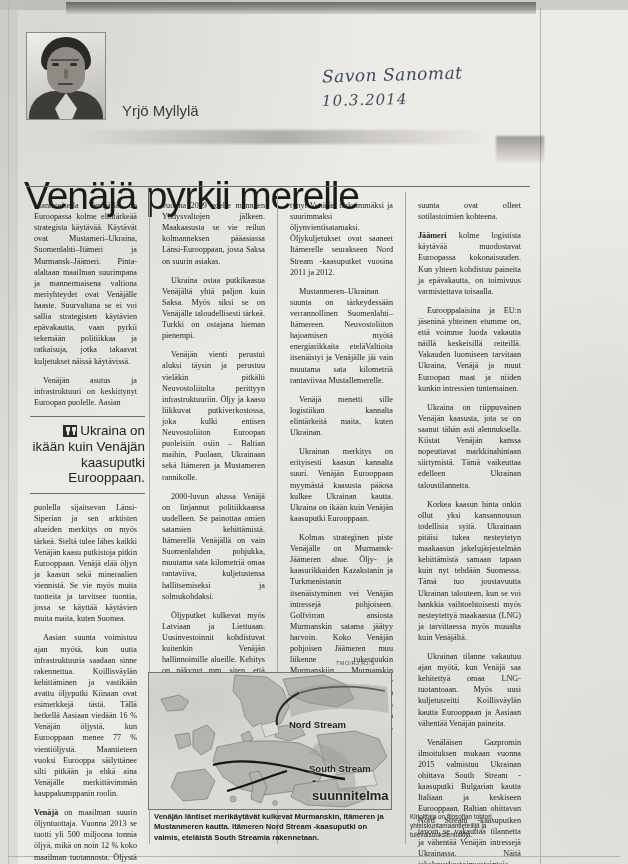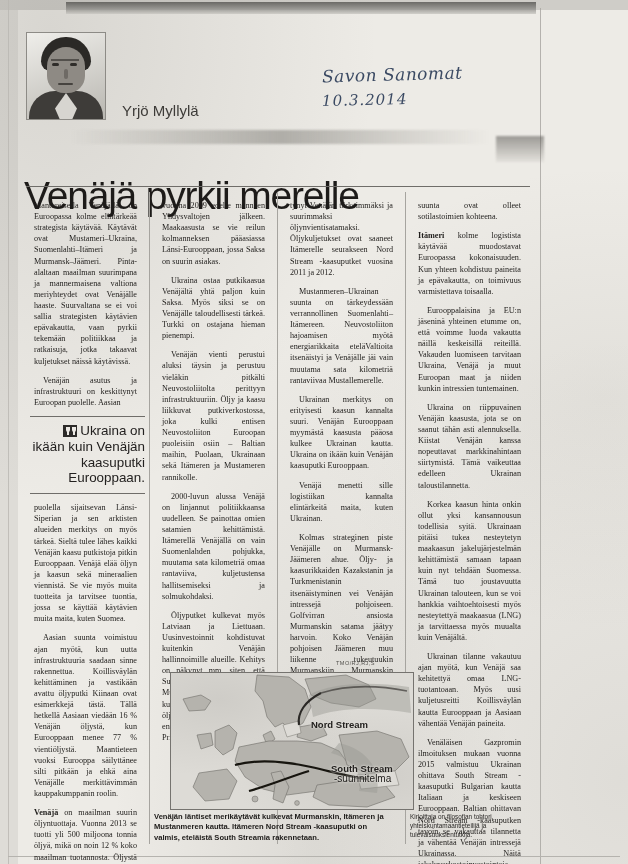--- a/index.html
+++ b/index.html
@@ -131,38 +131,38 @@
   }
   .qmark:before,.qmark:after{
     content:"";position:absolute;top:2px;width:4px;height:5px;background:#ece9e4;border-radius:0 0 3px 3px;
   }
   .qmark:before{left:3px;} .qmark:after{left:9px;}
   .qmark i{position:absolute;top:6px;width:2px;height:4px;background:#ece9e4;}
   .qmark i.a{left:4px;} .qmark i.b{left:10px;}
 
   
   .mapbox{
-    position:absolute;left:170px;top:672px;width:242px;height:136px;
+    position:absolute;left:148px;top:672px;width:242px;height:136px;
     border:1px solid #75736f;background:#d4d2cd;overflow:hidden;
   }
   .sea{position:absolute;inset:0;background:#dddbd6;}
   .sea:after{
     content:"";position:absolute;inset:0;
     background:
       radial-gradient(ellipse at 20% 20%, rgba(140,138,132,.18), rgba(0,0,0,0) 50%),
       radial-gradient(ellipse at 85% 75%, rgba(140,138,132,.16), rgba(0,0,0,0) 50%);
   }
   .mapsvg{position:absolute;inset:0;}
   .maplabel{
     position:absolute;font-family:"Liberation Sans", sans-serif;
     color:#22201e;font-weight:700;text-shadow:0 0 2px #e3e1dc,0 0 3px #e3e1dc;
   }
   .lbl-nord{left:140px;top:46px;font-size:9.5px;}
   .lbl-south{left:160px;top:90px;font-size:9.5px;}
-  .lbl-south-sub{left:163px;top:100px;font-size:10px;font-weight:400;}
+  .lbl-south-sub{left:163px;top:100px;font-size:13px;font-weight:700;}
   .mapcredit{
     position:absolute;left:336px;top:660px;
     font-family:"Liberation Sans", sans-serif;font-size:5.6px;color:#55534f;letter-spacing:.4px;
   }
   .mapcaption{
     position:absolute;left:154px;top:812px;width:240px;
     font-family:"Liberation Sans", sans-serif;
     font-size:7.6px;line-height:1.36;color:#1d1b19;font-weight:600;text-align:left;
   }
   .authornote{
@@ -233,28 +233,28 @@
       <p class="first">vuonna 2009 edelle menneen Yhdysvaltojen jälkeen. Maakaasusta se vie reilun kolmanneksen pääasiassa Länsi-Eurooppaan, jossa Saksa on suurin asiakas.</p>
       <p>Ukraina ostaa putkikaasua Venäjältä yhtä paljon kuin Saksa. Myös siksi se on Venäjälle taloudellisesti tärkeä. Turkki on ostajana hieman pienempi.</p>
       <p>Venäjän vienti perustui aluksi täysin ja perustuu vieläkin pitkälti Neuvostoliitolta perittyyn infrastruktuuriin. Öljy ja kaasu liikkuvat putkiverkostossa, joka kulki entisen Neuvostoliiton Euroopan puoleisiin osiin – Baltian maihin, Puolaan, Ukrainaan sekä Itämeren ja Mustameren rannikolle.</p>
       <p>2000-luvun alussa Venäjä on linjannut politiikkaansa uudelleen. Se painottaa omien satamien kehittämistä. Itämerellä Venäjällä on vain Suomenlahden pohjukka, muutama sata kilometriä omaa rantaviiva, kuljetustensa hallitsemiseksi ja solmukohdaksi.</p>
       <p>Öljyputket kulkevat myös Latviaan ja Liettuaan. Uusinvestoinnit kohdistuvat kuitenkin Venäjän hallinnoimille alueille. Kehitys on näkynyt mm. siten, että Suomenlahdesta on tullut Mustanmeren veroinen kuljetuskäytävä öljykuljetuksissa ja mm. entinen Koivisto, nykyinen Primorsk, on kehit-</p>
     </div>
 
     <div class="col c3">
       <p class="first">tynyt Venäjän tärkeimmäksi ja suurimmaksi öljynvientisatamaksi. Öljykuljetukset ovat saaneet Itämerelle seurakseen Nord Stream -kaasuputket vuosina 2011 ja 2012.</p>
       <p>Mustanmeren–Ukrainan suunta on tärkeydessään verrannollinen Suomenlahti–Itämereen. Neuvostoliiton hajoamisen myötä energiarikkaita eteläValtioita itsenäistyi ja Venäjälle jäi vain muutama sata kilometriä rantaviivaa Mustallemerelle.</p>
+      <p>Venäjä menetti sille logistiikan kannalta elintärkeitä maita, kuten Ukrainan.</p>
       <p>Ukrainan merkitys on erityisesti kaasun kannalta suuri. Venäjän Eurooppaan myymästä kaasusta pääosa kulkee Ukrainan kautta. Ukraina on ikään kuin Venäjän kaasuputki Eurooppaan.</p>
-      <p>Venäjä menetti sille logistiikan kannalta elintärkeitä maita, kuten Ukrainan.</p>
       <p>Kolmas strateginen piste Venäjälle on Murmansk-Jäämeren ahue. Öljy- ja kaasurikkaiden Kazakstanin ja Turkmenistanin itsenäistyminen vei Venäjän intressejä pohjoiseen. Golfvirran ansiosta Murmanskin satama jäätyy harvoin. Koko Venäjän pohjoisen Jäämeren muu liikenne tukeutuukin Murmanskiin. Murmanskin logistiikkaa on kehitetty etenkin kriisiaikoina, kuten ensimmäisessä ja toisessa maailmansodassa, muun muassa huoltoreitiksi silloin, kun Mustanmeren ja Itämeren</p>
     </div>
 
     <div class="col c4">
       <p class="first">suunta ovat olleet sotilastoimien kohteena.</p>
-      <p class="first"><b>Itämeri</b><span> kolme logistista käytävää muodostavat Euroopassa kokonaisuuden. Kun yhteen kohdistuu paineita ja epävakautta, on toimivuus varmistettava toisaalla.</span></p>
+      <p class="first"><b>Jäämeri</b><span> kolme logistista käytävää muodostavat Euroopassa kokonaisuuden. Kun yhteen kohdistuu paineita ja epävakautta, on toimivuus varmistettava toisaalla.</span></p>
       <p>Eurooppalaisina ja EU:n jäseninä yhteinen etumme on, että voimme luoda vakautta näillä keskeisillä reiteillä. Vakauden luomiseen tarvitaan Ukraina, Venäjä ja muut Euroopan maat ja niiden kunkin intressien tuntemainen.</p>
       <p>Ukraina on riippuvainen Venäjän kaasusta, jota se on saanut tähän asti alennuksella. Kiistat Venäjän kanssa nopeuttavat markkinahintaan siirtymistä. Tämä vaikeuttaa edelleen Ukrainan taloustilannetta.</p>
       <p>Korkea kaasun hinta onkin ollut yksi kansannousun todellisia syitä. Ukrainaan pitäisi tukea nesteytetyn maakaasun jakelujärjestelmän kehittämistä samaan tapaan kuin nyt tehdään Suomessa. Tämä tuo joustavuutta Ukrainan talouteen, kun se voi hankkia vaihtoehtoisesti myös nesteytettyä maakaasua (LNG) ja tarvittaessa myös muualta kuin Venäjältä.</p>
       <p>Ukrainan tilanne vakautuu ajan myötä, kun Venäjä saa kehitettyä omaa LNG-tuotantoaan. Myös uusi kuljetusreitti Koillisväylän kautta Eurooppaan ja Aasiaan vähentää Venäjän paineita.</p>
       <p>Venäläisen Gazpromin ilmoituksen mukaan vuonna 2015 valmistuu Ukrainan ohittava South Stream -kaasuputki Bulgarian kautta Italiaan ja keskiseen Eurooppaan. Baltian ohittavan Nord Stream -kaasuputken tavoin se vakauttaa tilannetta ja vähentää Venäjän intressejä Ukrainassa. Näitä jakeluverkostoinvestointeja voimme olla koko Euroopan vakauden nimissä edesauttamassa.</p>
     </div>
   </div>
 
   <div class="mapcredit">TMO/RJ,RJ,S</div>
 

